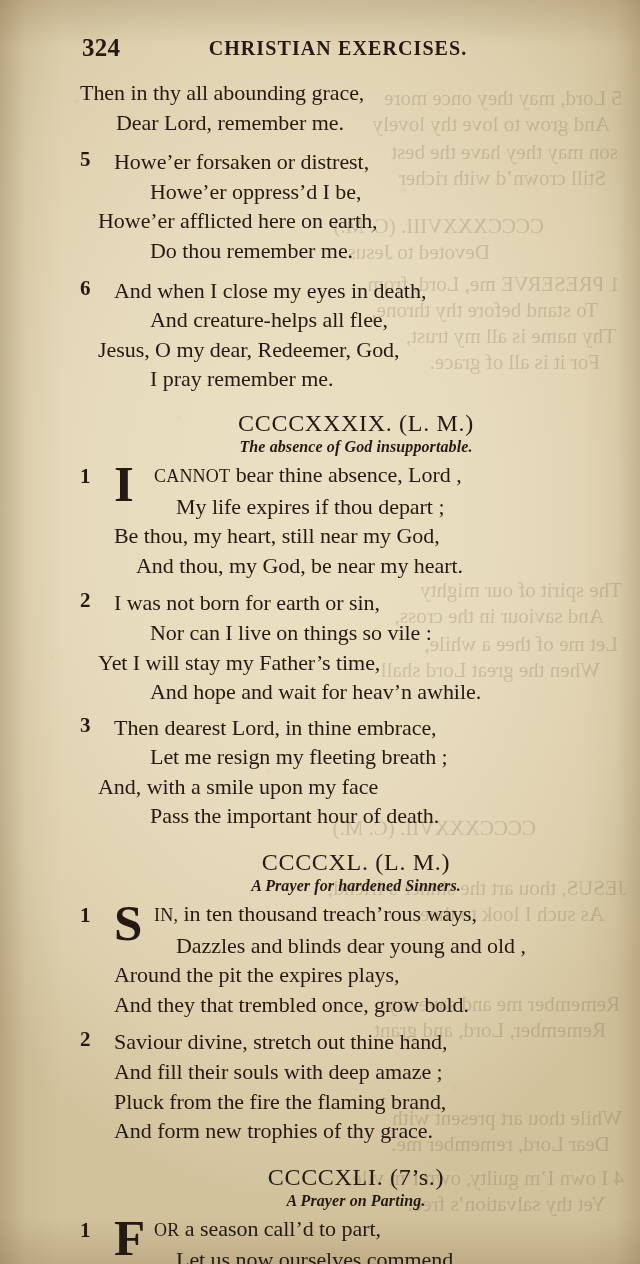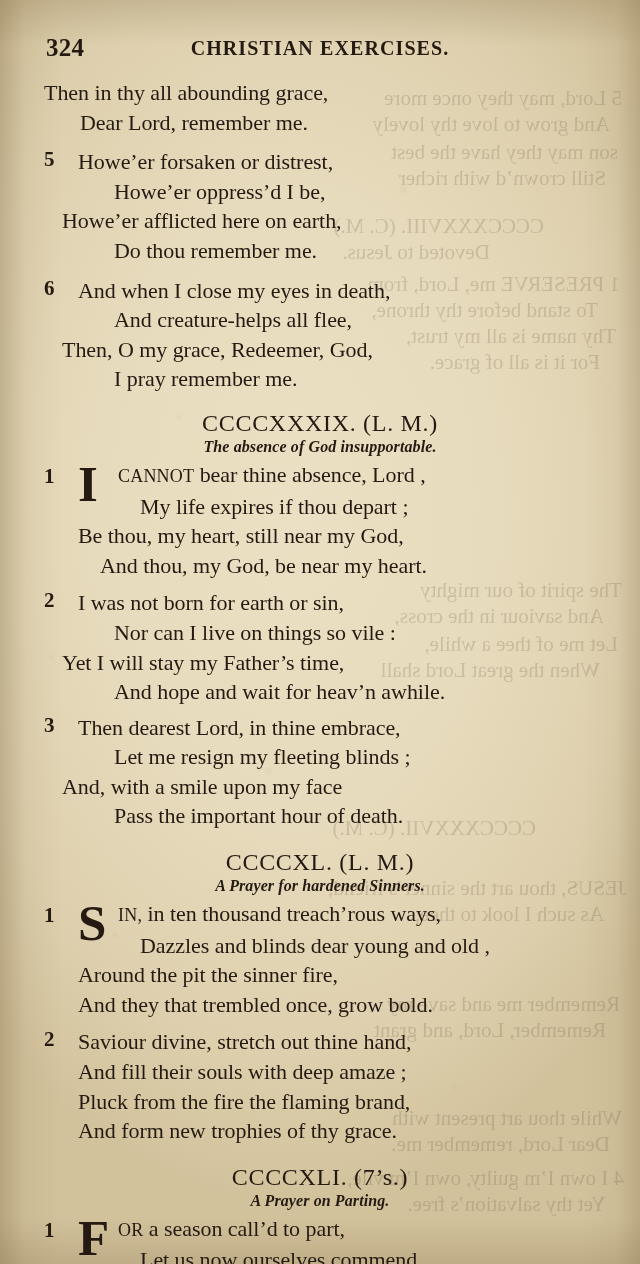--- a/index.html
+++ b/index.html
@@ -66,20 +66,21 @@
   #bleed .bl {
     position: absolute;
     white-space: nowrap;
   }
 
   
   #content {
     position: absolute;
     inset: 0;
     z-index: 5;
+    margin-left: 36px;
   }
 
   .pagehead {
     position: absolute;
     top: 34px;
     left: 0;
     right: 0;
     height: 30px;
   }
   .folio {
@@ -233,21 +234,21 @@
         <div class="line flush">Howe’er forsaken or distrest,</div>
         <div class="line ind">Howe’er oppress’d I be,</div>
         <div class="line out">Howe’er afflicted here on earth,</div>
         <div class="line ind">Do thou remember me.</div>
       </div>
 
       <div class="stanza numbered">
         <div class="vnum">6</div>
         <div class="line flush">And when I close my eyes in death,</div>
         <div class="line ind">And creature-helps all flee,</div>
-        <div class="line out">Then, O my grace, Redeemer, God,</div>
+        <div class="line out">Jesus, O my dear, Redeemer, God,</div>
         <div class="line ind">I pray remember me.</div>
       </div>
 
       <div class="hymn-head" style="margin-top:16px;">
         <div class="hymn-num">CCCCXXXIX. (L. M.)</div>
         <div class="hymn-sub">The absence of God insupportable.</div>
       </div>
 
       <div class="stanza dropstanza" style="margin-top:4px;">
         <div class="vnum">1</div>
@@ -262,36 +263,36 @@
         <div class="vnum">2</div>
         <div class="line flush">I was not born for earth or sin,</div>
         <div class="line ind">Nor can I live on things so vile :</div>
         <div class="line out">Yet I will stay my Father’s time,</div>
         <div class="line ind">And hope and wait for heav’n awhile.</div>
       </div>
 
       <div class="stanza numbered" style="margin-top:6px;">
         <div class="vnum">3</div>
         <div class="line flush">Then dearest Lord, in thine embrace,</div>
-        <div class="line ind">Let me resign my fleeting blinds ;</div>
+        <div class="line ind">Let me resign my fleeting breath ;</div>
         <div class="line out">And, with a smile upon my face</div>
         <div class="line ind">Pass the important hour of death.</div>
       </div>
 
       <div class="hymn-head" style="margin-top:18px;">
         <div class="hymn-num">CCCCXL. (L. M.)</div>
         <div class="hymn-sub">A Prayer for hardened Sinners.</div>
       </div>
 
       <div class="stanza dropstanza" style="margin-top:4px;">
         <div class="vnum">1</div>
         <div class="dropcap">S</div>
         <div class="line dl1"><span class="smallcaps">IN,</span><span> in ten thousand treach’rous ways,</span></div>
         <div class="line dl2">Dazzles and blinds dear young and old ,</div>
-        <div class="line dl3">Around the pit the sinner fire,</div>
+        <div class="line dl3">Around the pit the expires plays,</div>
         <div class="line dl3">And they that trembled once, grow bold.</div>
       </div>
 
       <div class="stanza numbered" style="margin-top:8px;">
         <div class="vnum">2</div>
         <div class="line flush">Saviour divine, stretch out thine hand,</div>
         <div class="line flush">And fill their souls with deep amaze ;</div>
         <div class="line flush">Pluck from the fire the flaming brand,</div>
         <div class="line flush">And form new trophies of thy grace.</div>
       </div>

